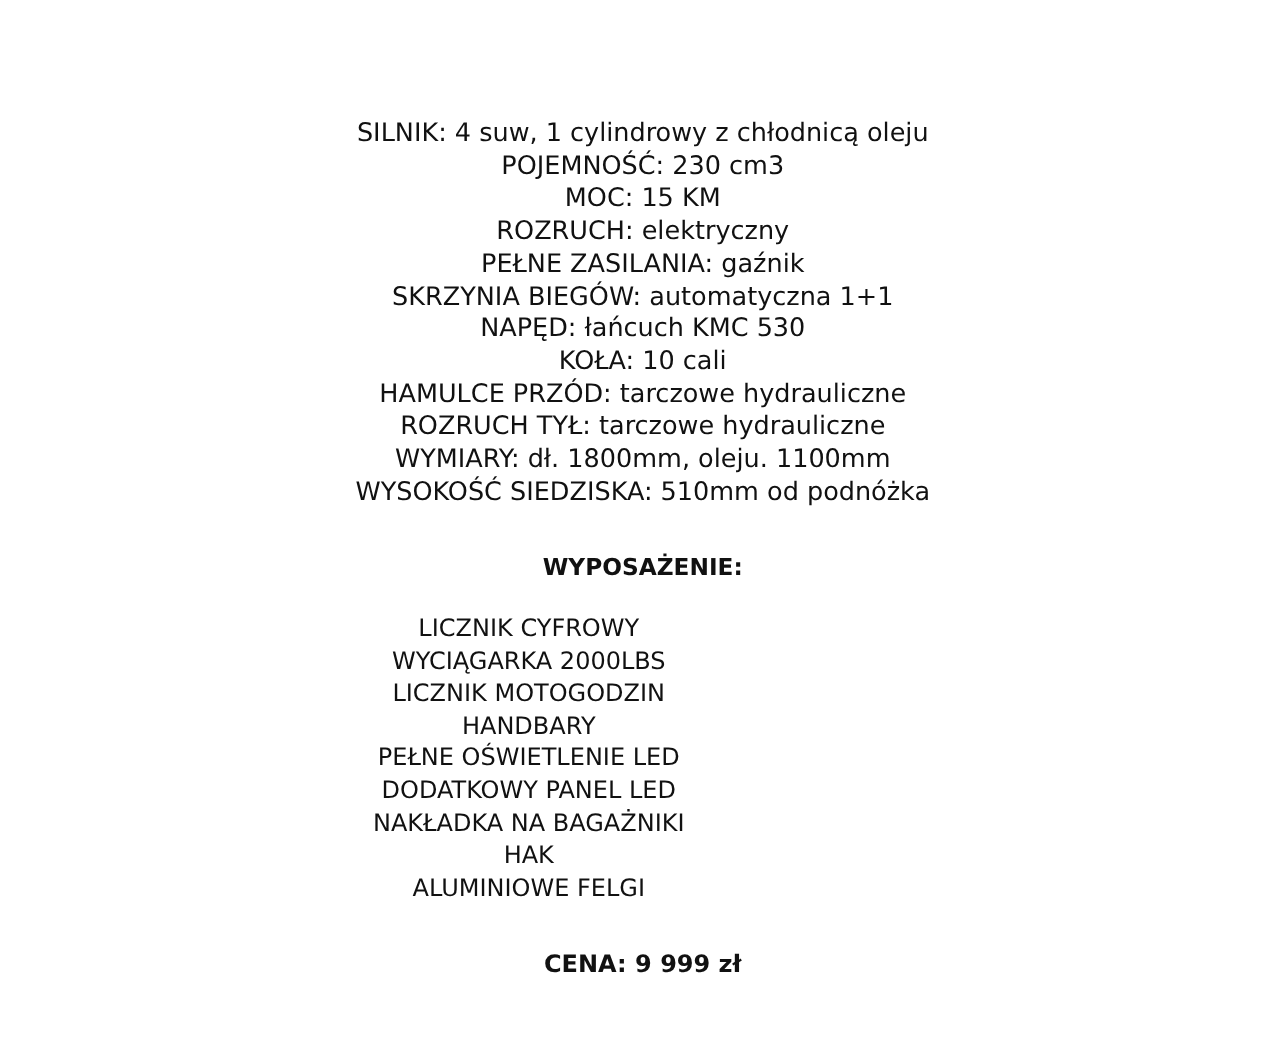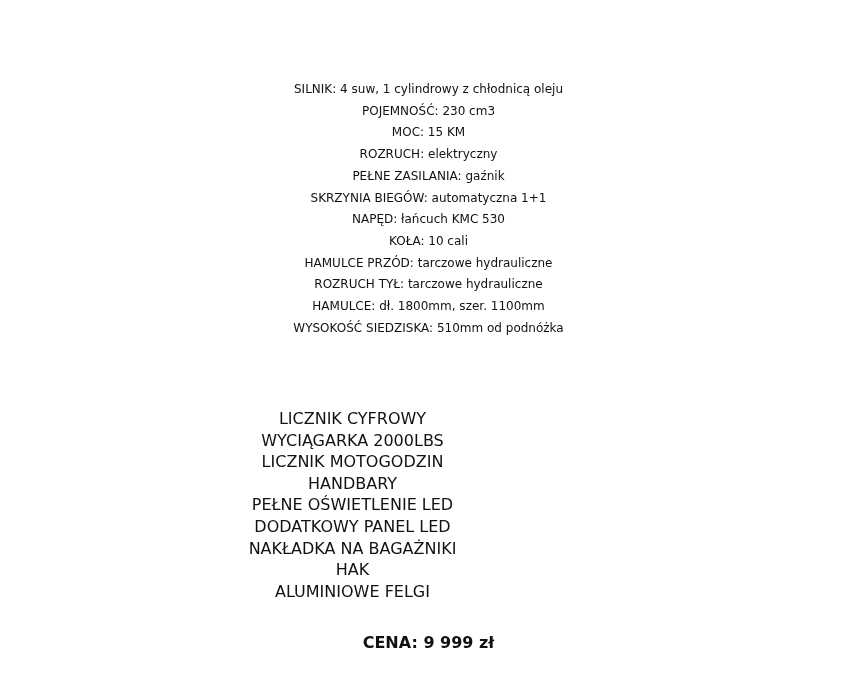--- a/index.html
+++ b/index.html
@@ -33,21 +33,21 @@
       font-size: 22px;
       line-height: 32px;
       letter-spacing: 0.2px;
     }
     .specs {
       position: absolute;
       left: 0;
       width: 857px;
       top: 79px;
       font-family: "DejaVu Sans", sans-serif;
-      font-size: 12px;
+      font-size: 17px;
       line-height: 21.7px;
     }
     .specs div, .equip div { white-space: nowrap; }
     .section-title {
       position: absolute;
       left: 0;
       width: 857px;
       top: 366px;
       font-family: "DejaVu Sans", sans-serif;
       font-weight: bold;
@@ -83,24 +83,25 @@
     <div>SILNIK: 4 suw, 1 cylindrowy z chłodnicą oleju</div>
     <div>POJEMNOŚĆ: 230 cm3</div>
     <div>MOC: 15 KM</div>
     <div>ROZRUCH: elektryczny</div>
     <div>PEŁNE ZASILANIA: gaźnik</div>
     <div>SKRZYNIA BIEGÓW: automatyczna 1+1</div>
     <div>NAPĘD: łańcuch KMC 530</div>
     <div>KOŁA: 10 cali</div>
     <div>HAMULCE PRZÓD: tarczowe hydrauliczne</div>
     <div>ROZRUCH TYŁ: tarczowe hydrauliczne</div>
-    <div>HAMULCE: dł. 1800mm, szer. 1100mm</div>
+    <div>WYMIARY: dł. 1800mm, oleju. 1100mm</div>
     <div>WYSOKOŚĆ SIEDZISKA: 510mm od podnóżka</div>
   </div>
 
+  <div class="section-title">WYPOSAŻENIE:</div>
 
   <div class="equip">
     <div>LICZNIK CYFROWY</div>
     <div>WYCIĄGARKA 2000LBS</div>
     <div>LICZNIK MOTOGODZIN</div>
     <div>HANDBARY</div>
     <div>PEŁNE OŚWIETLENIE LED</div>
     <div>DODATKOWY PANEL LED</div>
     <div>NAKŁADKA NA BAGAŻNIKI</div>
     <div>HAK</div>

